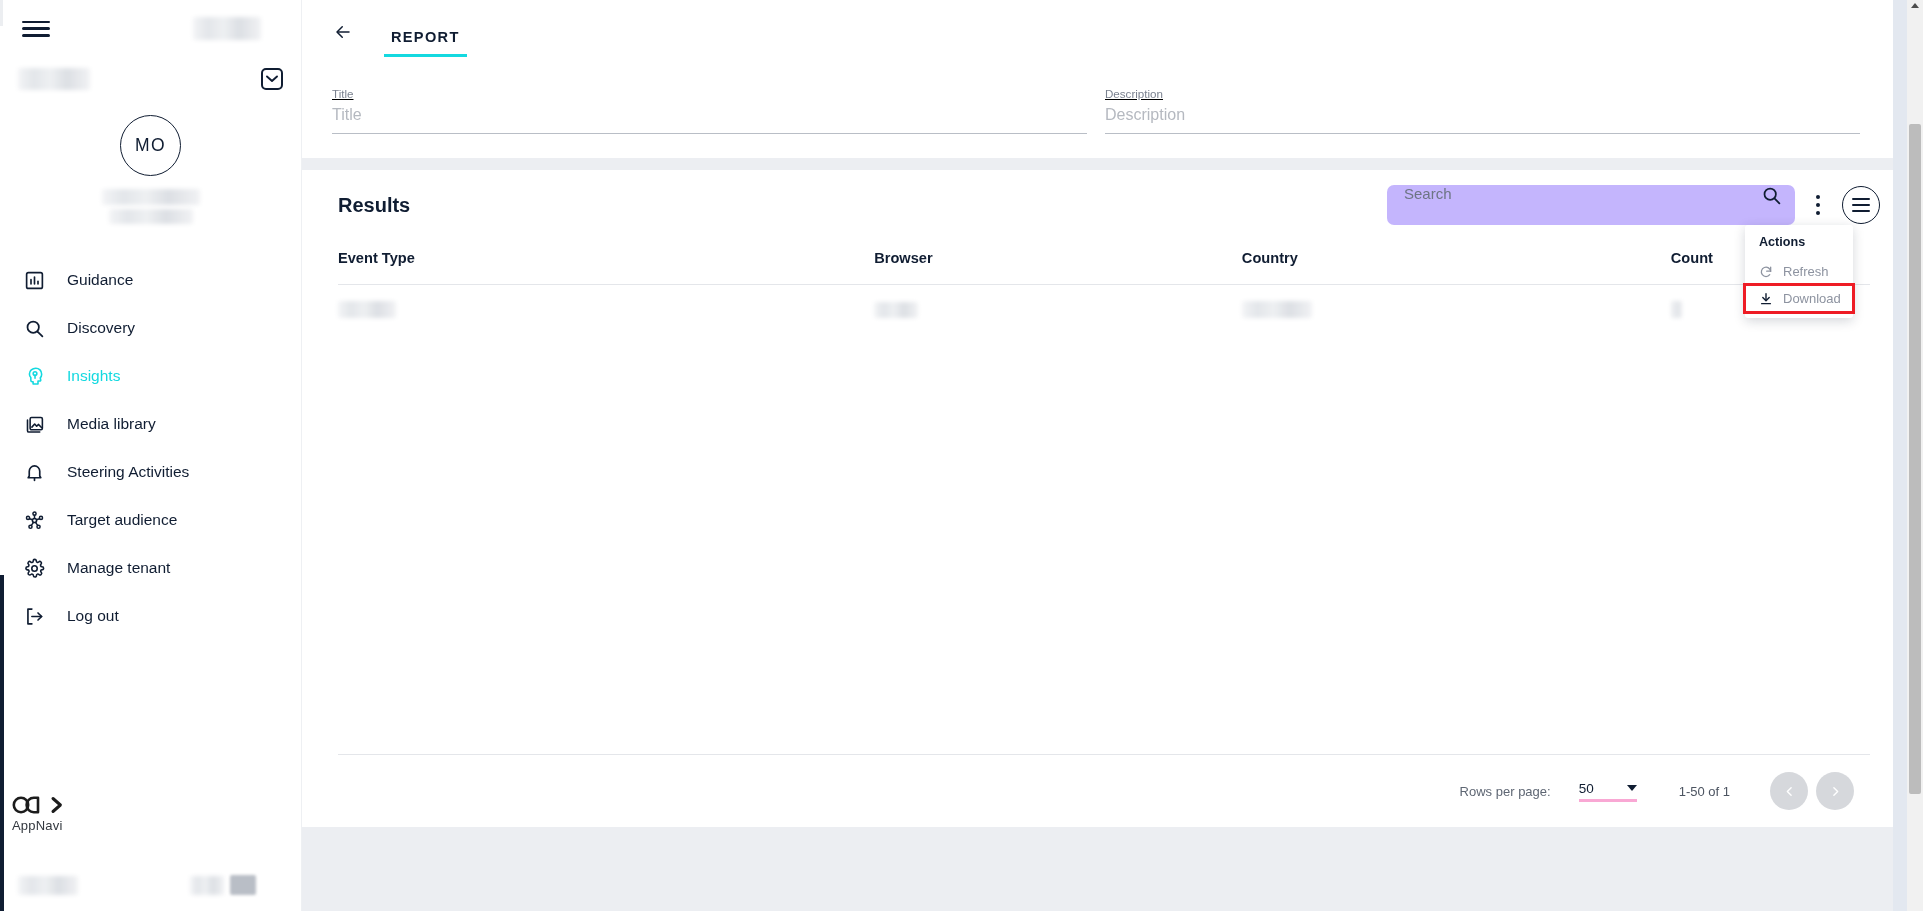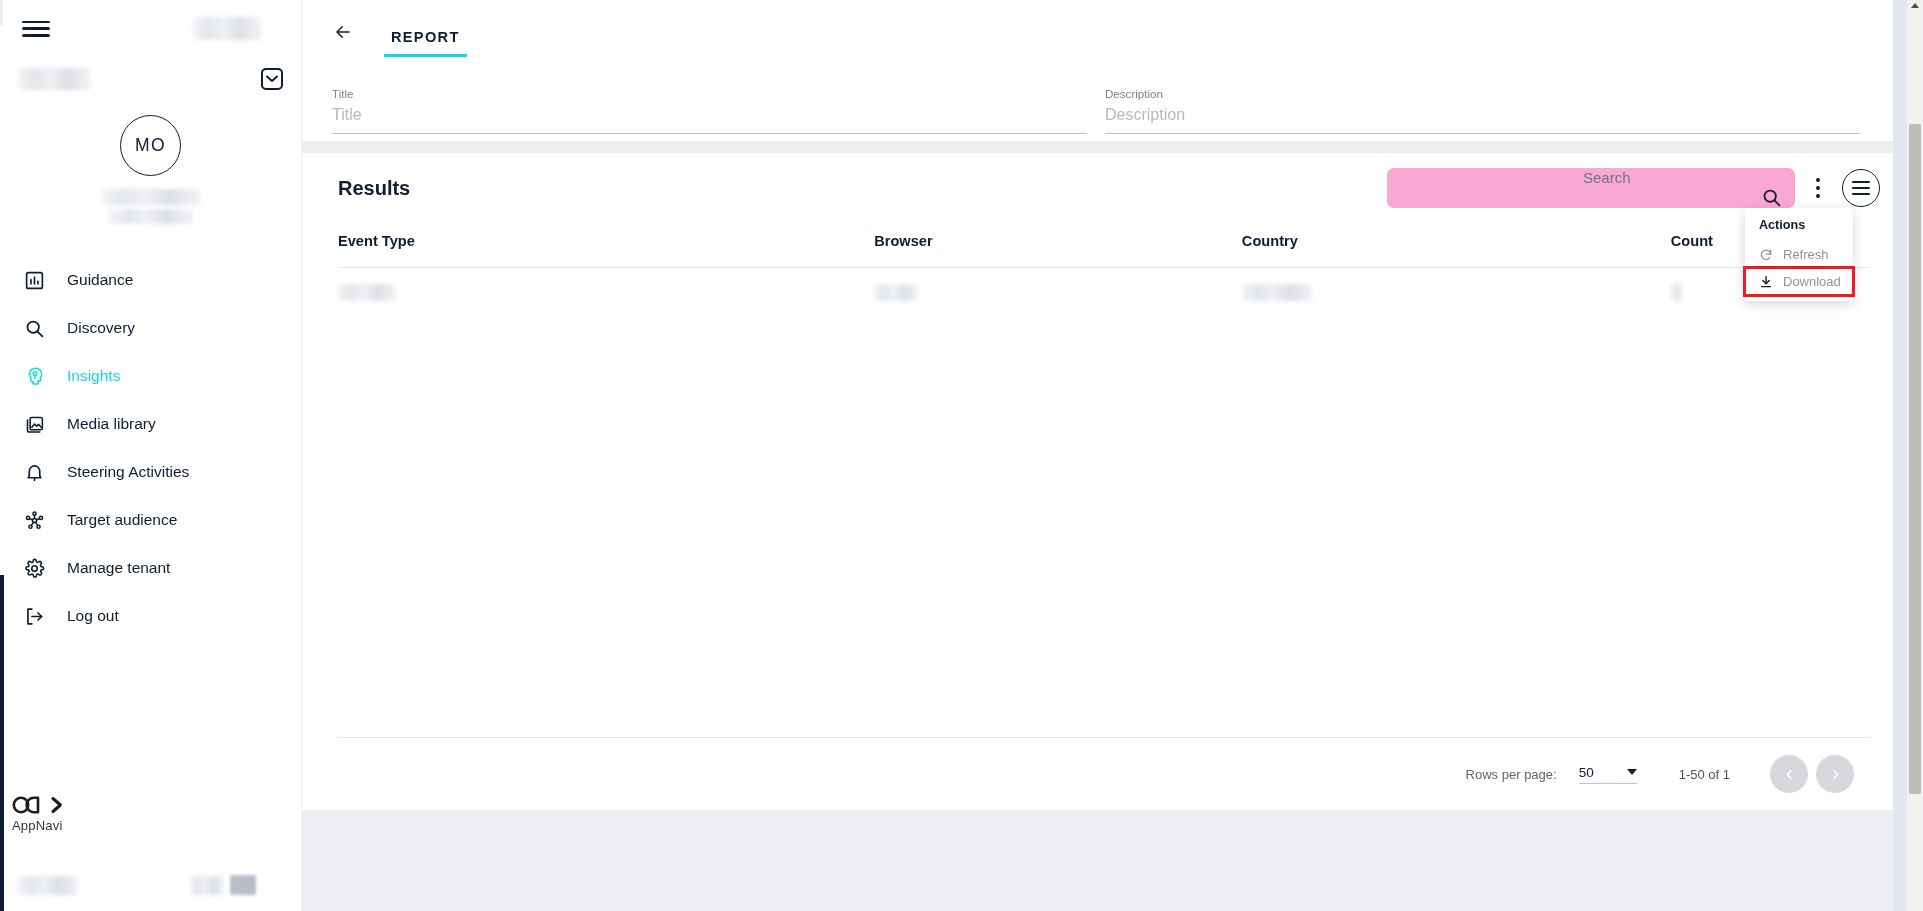--- a/index.html
+++ b/index.html
@@ -159,22 +159,23 @@
     font-size: 14.6px; letter-spacing: 1.3px;
     color: #101d32;
     border-bottom: 3px solid #14d9e0;
     cursor: pointer;
   }
 
   .form-row {
     background: #fff;
     display: flex;
     gap: 18px;
-    padding: 30px 46px 7px 330px;
+    padding: 30px 46px 24px 330px;
     margin-left: -300px;
+    text-decoration: underline;
   }
   .field { flex: 1; position: relative; }
   .field-label {
     font-size: 11.6px; color: #7b8290; display: block; margin-bottom: 6px;
   }
   .field-input {
     width: 100%;
     border: none; outline: none;
     border-bottom: 1px solid #b9bec6;
     font-size: 16px;
@@ -195,24 +196,23 @@
     height: 70px;
     display: flex; align-items: center;
     padding: 0 26px 0 36px;
   }
   .results-title {
     font-size: 20px; color: #101d32; font-weight: 600;
   }
   .results-spacer { flex: 1; }
   .searchbox {
     width: 408px; height: 40px;
-    background: #f9a8d4; border-radius: 7px;
-    display: flex; align-items: flex-end;
+    background: #c4b5fd; border-radius: 7px;
+    display: flex; align-items: flex-start;
     padding: 0 13px 0 17px;
-    flex-direction: column;
   }
   .searchbox input {
     flex: 1; border: none; background: transparent; outline: none;
     font-size: 15px; color: #101d32;
     font-family: "Liberation Sans", sans-serif;
   }
   .searchbox input::placeholder { color: #6d7584; }
   .search-ico { cursor: pointer; display:flex; }
   .kebab {
     width: 28px; height: 34px; margin-left: 9px;
@@ -273,25 +273,25 @@
 
   .table-body-space { height: 420px; }
   .footer-line { border-top: 1px solid #e4e6ea; margin: 0 36px; }
 
   .pagination {
     height: 72px;
     display: flex; align-items: center; justify-content: flex-end;
     padding-right: 52px; gap: 0;
     font-size: 13px; color: #5e6673;
   }
-  .rpp-label { margin-right: 22px; }
+  .rpp-label { margin-right: 28px; }
   .rpp-select {
     position: relative;
     width: 58px;
-    border-bottom: 1px solid #f9a8d4;
+    border-bottom: 3px solid #f9a8d4;
     display: flex; align-items: center; justify-content: space-between;
     padding-bottom: 3px; cursor: pointer;
     color: #101d32; font-size: 13.5px;
   }
   .caret {
     width: 0; height: 0;
     border-left: 5px solid transparent; border-right: 5px solid transparent;
     border-top: 6px solid #101d32;
   }
   .range-label { margin: 0 32px 0 42px; color: #4c5461; }

